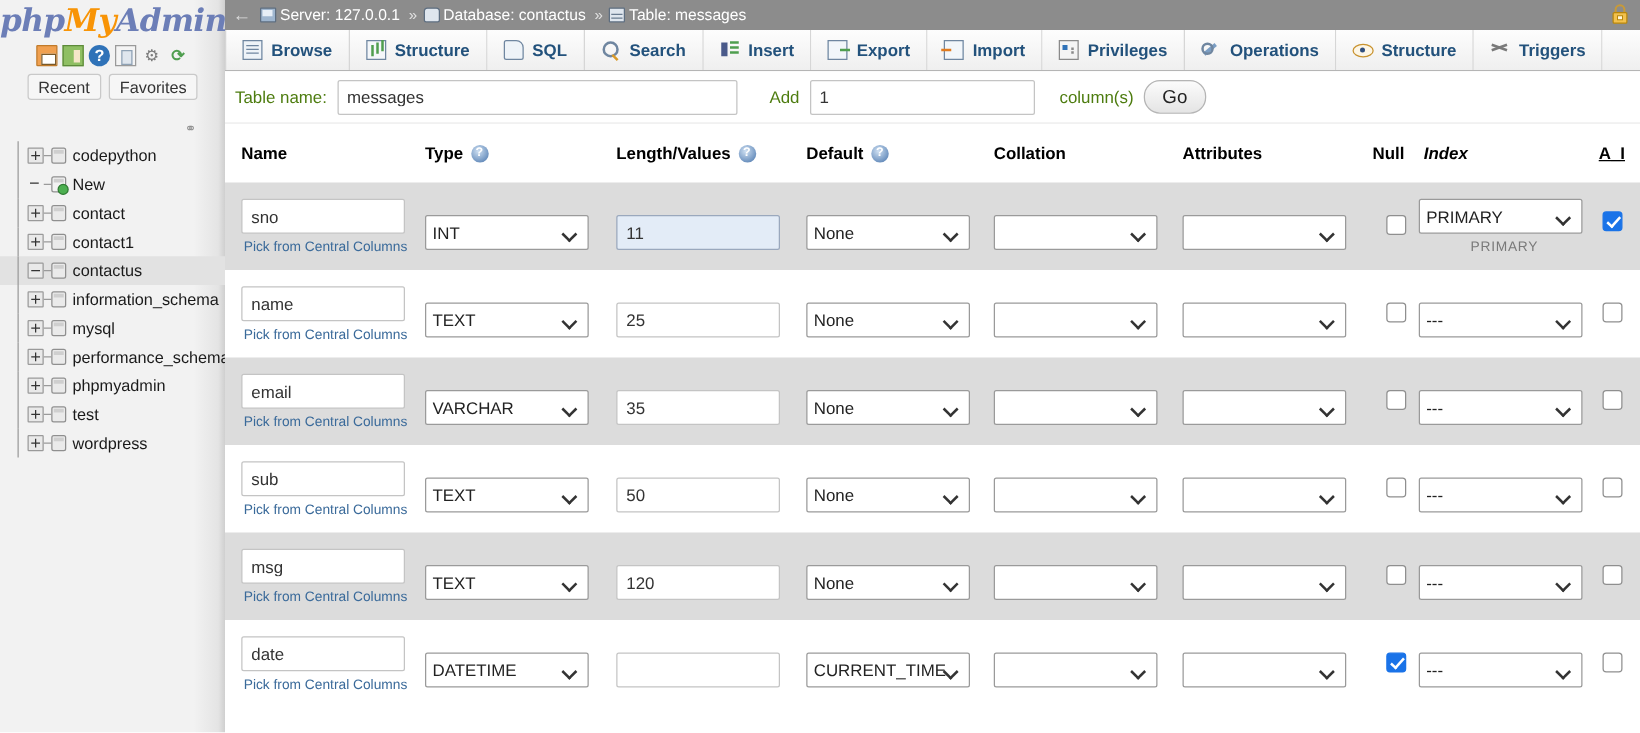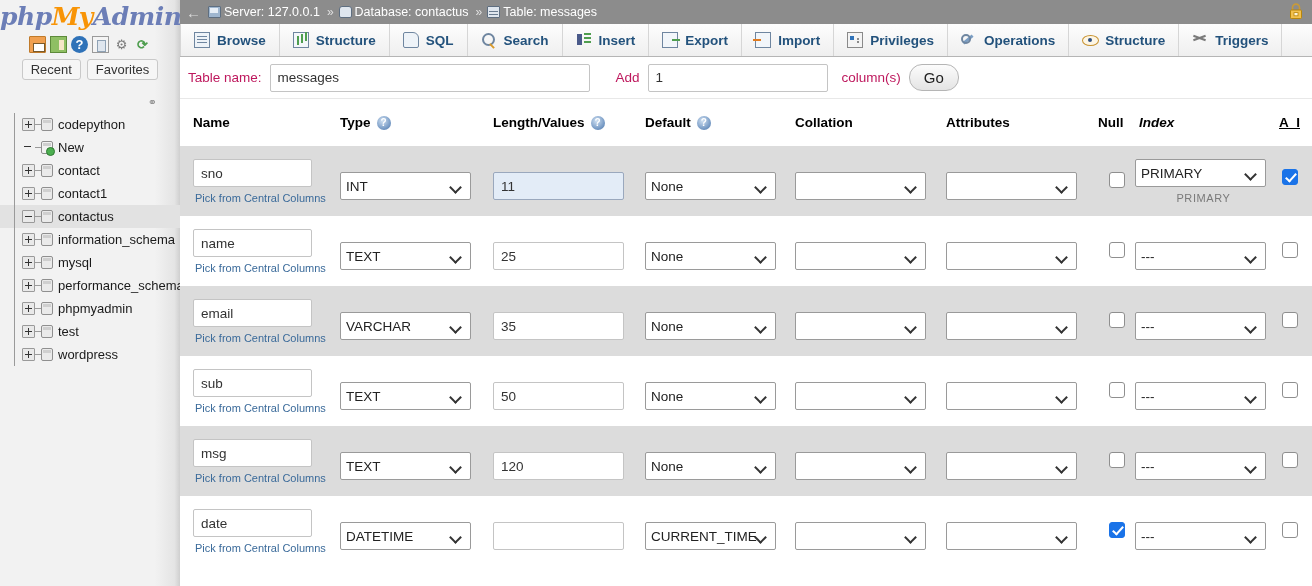--- a/index.html
+++ b/index.html
@@ -146,21 +146,21 @@
   .ti-track::after{content:"";position:absolute;left:6px;top:6px;width:4px;height:4px;background:#2f4f7f;border-radius:50%;}
   .ti-trig::before{content:"";position:absolute;left:1px;top:5px;width:13px;height:2px;background:#7a7a7a;transform:rotate(20deg);}
   .ti-trig::after{content:"";position:absolute;left:1px;top:5px;width:13px;height:2px;background:#7a7a7a;transform:rotate(-20deg);}
 
   
   #tablebar {
     height: 42px; display: flex; align-items: center;
     padding-left: 8px; background: #fff; gap: 8px;
     border-bottom: 1px solid #e8e8e8;
   }
-  #tablebar .lbl { font-size: 13.5px; color:#be185d; }
+  #tablebar .lbl { font-size: 13.5px; color:#4d7c0f; }
   .txt-input {
     border: 1px solid #c4c4c4; background:#fff; border-radius:2px;
     height: 28px; padding: 0 7px; font-size: 13.5px; color: #333;
     font-family: "Liberation Sans", sans-serif;
   }
   #tablename-input { width: 320px; }
   #addnum-input { width: 180px; }
   .go-btn {
     border: 1px solid #b5b5b5; border-radius: 13px;
     background: linear-gradient(to bottom,#fcfcfc,#e4e4e4);
@@ -193,21 +193,21 @@
     background: radial-gradient(circle at 40% 35%, #cfe0f2 0%, #6e93c0 70%, #4a6f9e 100%);
     color: #fff; font-size: 10px; font-weight: bold;
     display: inline-flex; align-items: center; justify-content: center;
     line-height: 1;
   }
 
   .data-row { height: 70px; align-items: flex-start; padding-top: 13px; }
   .data-row.odd  { background: #dcdcdc; }
   .data-row.even { background: #ffffff; }
 
-  .name-box { width: 119px; }
+  .name-box { width: 131px; }
   .pick-link {
     display:block; margin-top: 5px; font-size: 11px; color: #3a6a9a;
     text-decoration: none; cursor: pointer; padding-left: 2px;
   }
   select.sel {
     height: 28px; width: 131px; border: 1px solid #9a9a9a; border-radius: 2px;
     background: #fff; font-size: 13.5px; color: #222; padding-left: 5px;
     font-family: "Liberation Sans", sans-serif;
     -webkit-appearance: none; -moz-appearance: none; appearance: none;
   }
@@ -414,21 +414,21 @@
           <span>Triggers</span>
         </div>
         <div class="tab-filler"></div>
       </div>
 
     <div id="tablebar">
       <span class="lbl">Table name:</span>
       <input class="txt-input" id="tablename-input" type="text" value="messages" style="">
       <span class="lbl" style="margin-left:18px;">Add</span>
       <input class="txt-input" id="addnum-input" type="text" value="1" style="">
-      <span class="lbl" style="margin-left:6px;">column(s)</span>
+      <span class="lbl" style="margin-left:12px;">column(s)</span>
       <button class="go-btn">Go</button>
     </div>
 
     <div id="grid">
       <div class="grid-row" id="grid-head">
         <div class="cell c-name">
           <span class="hd">
               <span>Name</span>
             </span>
         </div>

